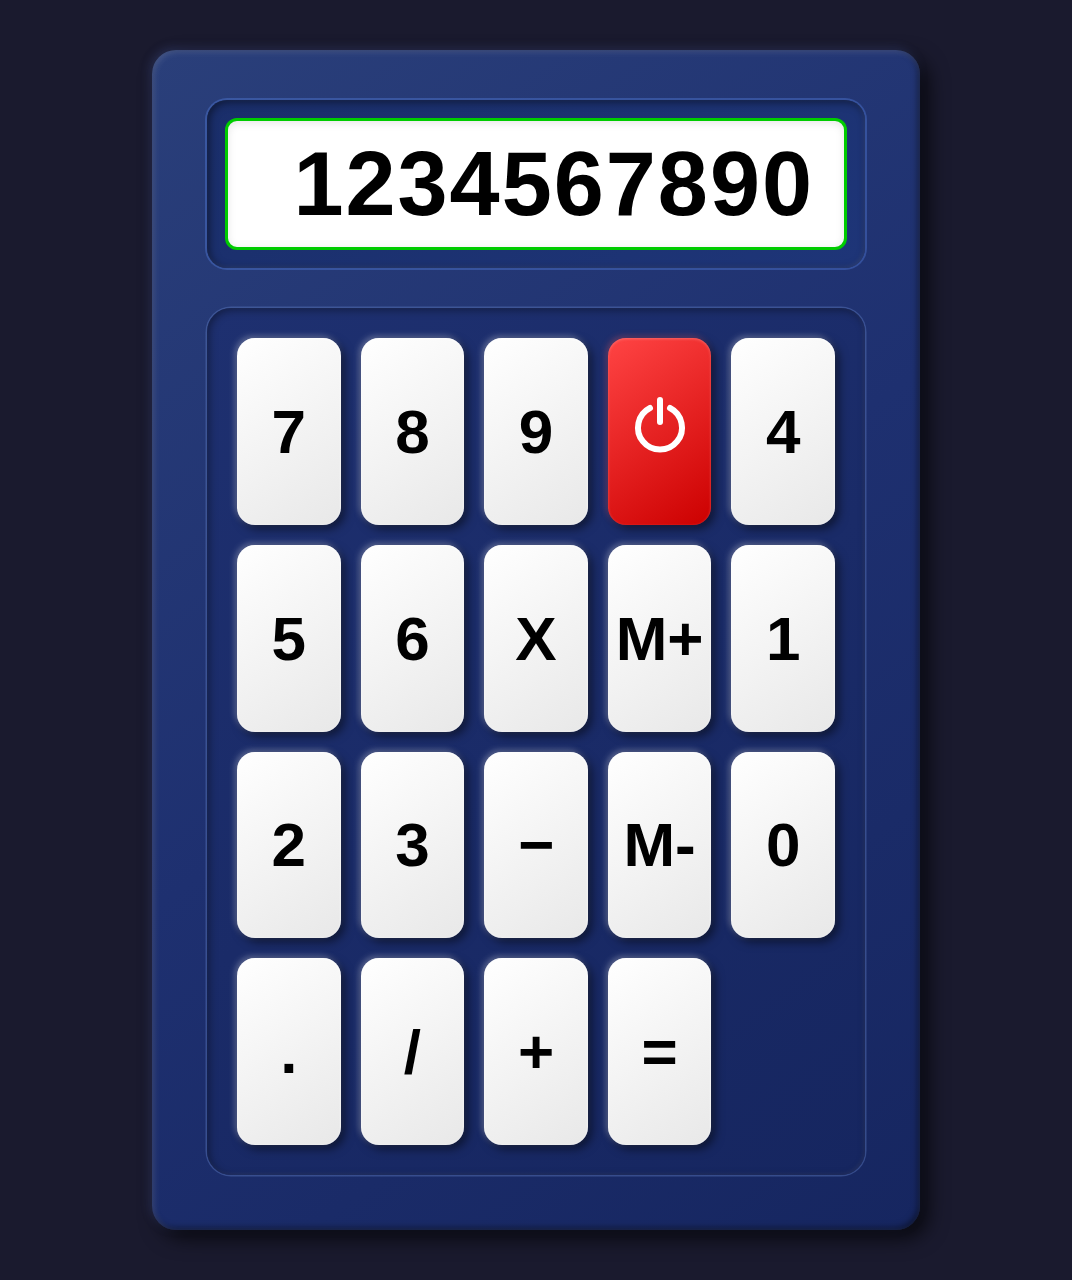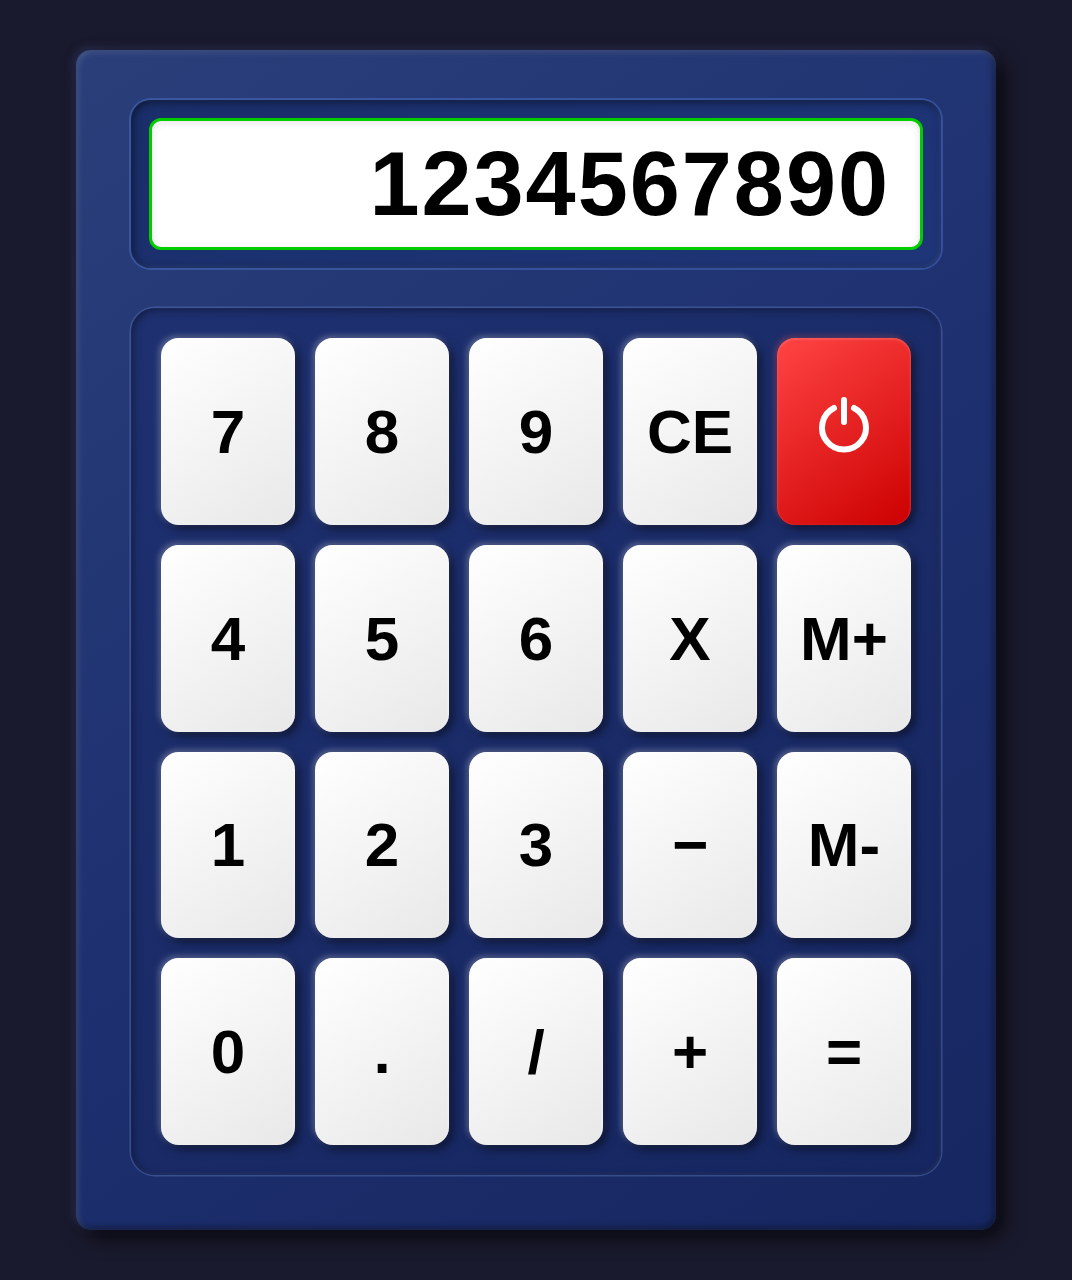--- a/index.html
+++ b/index.html
@@ -8,24 +8,24 @@
       width: 1072px;
       height: 1280px;
       background: #1a1a2e;
       display: flex;
       align-items: center;
       justify-content: center;
       font-family: Arial, sans-serif;
     }
 
     .calculator-outer {
-      width: 920px;
+      width: 768px;
       height: 1180px;
       background: linear-gradient(145deg, #2a3f7a, #1e3070, #162660);
-      border-radius: 15px;
+      border-radius: 24px;
       box-shadow:
         inset 2px 2px 6px rgba(255,255,255,0.15),
         inset -2px -2px 6px rgba(0,0,0,0.5),
         8px 8px 20px rgba(0,0,0,0.7),
         -2px -2px 10px rgba(80,100,180,0.3);
       padding: 50px 55px 55px 55px;
       display: flex;
       flex-direction: column;
       gap: 40px;
     }
@@ -116,23 +116,20 @@
   <div class="button-grid-wrapper" id="btn-grid">
   <button class="calc-btn">
         <span>7</span>
       </button>
       <button class="calc-btn">
         <span>8</span>
       </button>
       <button class="calc-btn">
         <span>9</span>
       </button>
-      <button class="calc-btn">
-        <span>CE</span>
-      </button>
       <button class="calc-btn power-btn">
         <svg width="70" height="70" viewBox="0 0 70 70">
           <path d="M 25 12 A 22 22 0 1 0 45 12" stroke="white" stroke-width="6" fill="none" stroke-linecap="round"></path>
           <line x1="35" y1="4" x2="35" y2="26" stroke="white" stroke-width="6" stroke-linecap="round"></line>
         </svg>
       </button>
       <button class="calc-btn">
         <span>4</span>
       </button>
       <button class="calc-btn">

